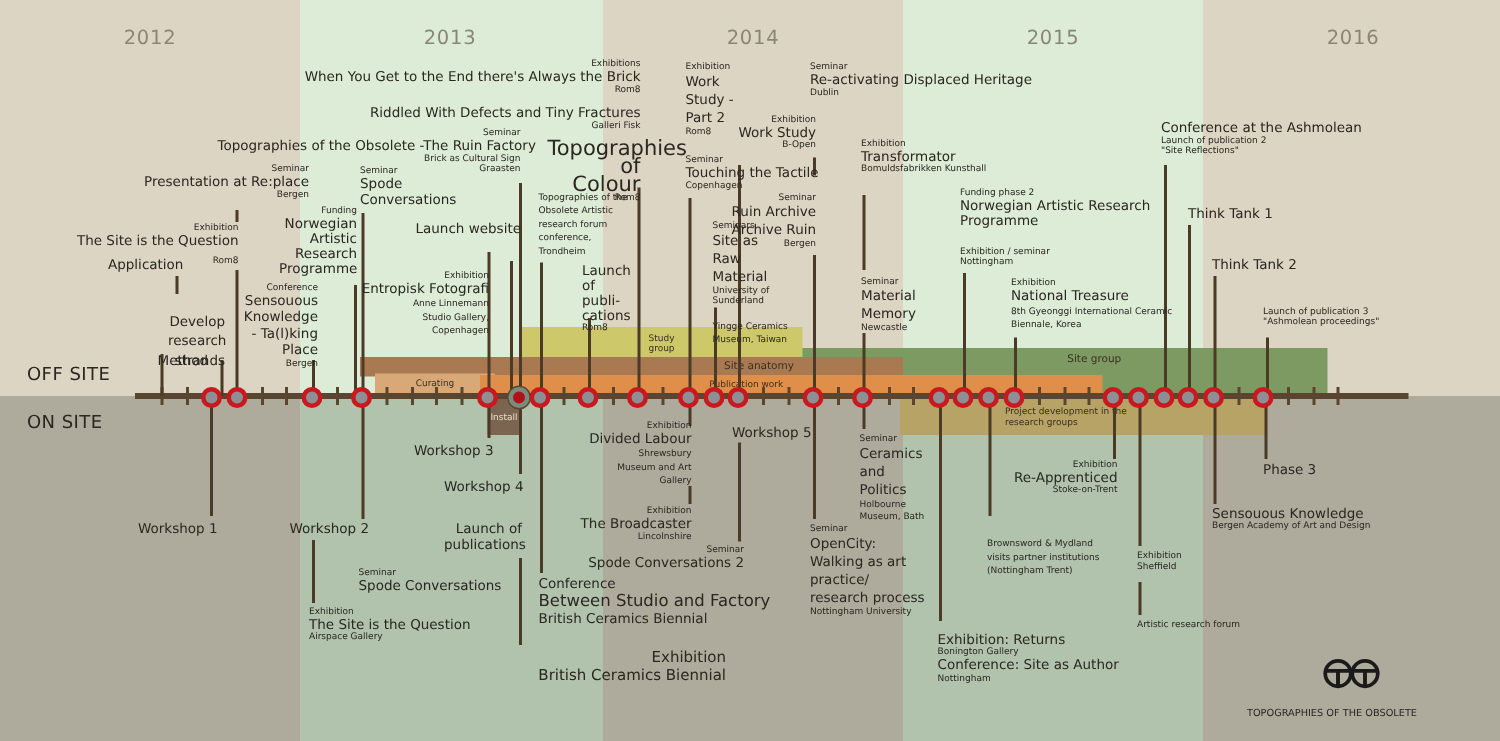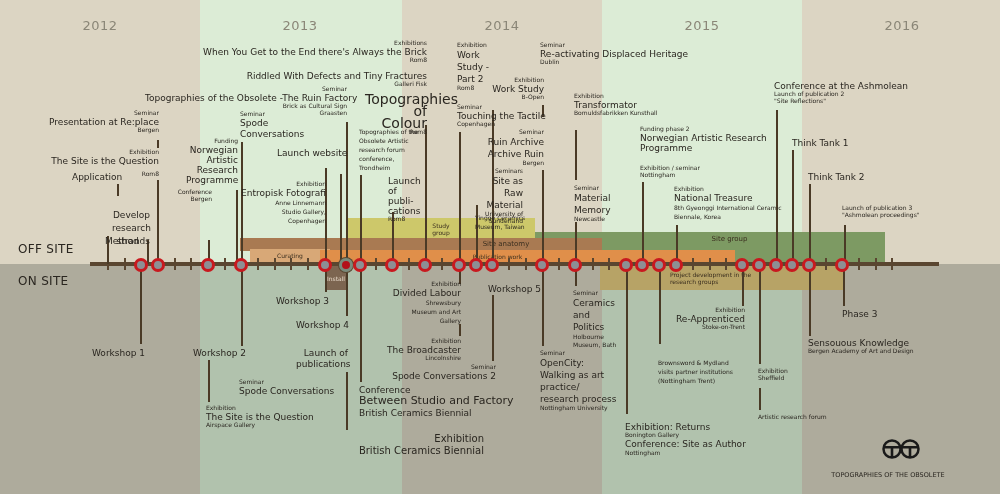--- a/index.html
+++ b/index.html
@@ -161,21 +161,21 @@
 <div class="node" style="left:642px"></div>
 <div class="node" style="left:659px"></div>
 <div class="node" style="left:676px"></div>
 <div class="node" style="left:742px"></div>
 <div class="node" style="left:759px"></div>
 <div class="node" style="left:776px"></div>
 <div class="node" style="left:792px"></div>
 <div class="node" style="left:809px"></div>
 <div class="node" style="left:842px"></div>
 
-<div class="lbl r" style="right:841px;top:110px">
+<div class="lbl r" style="right:794px;top:110px">
   <span class="k">Seminar</span>
   <span class="t">Presentation at Re:place</span>
   <span class="s">Bergen</span>
 </div>
 <div class="lbl r" style="right:841px;top:149px">
   <span class="k">Exhibition</span>
   <span class="t">The Site is the Question</span>
 </div>
 <div class="lbl" style="left:72px;top:172px">
     <span class="t">Application</span>
@@ -184,20 +184,21 @@
     <span class="s">Rom8</span>
   </div>
 <div class="lbl r" style="left:112px;top:198px;width:38px;white-space:normal;margin-top:11px;">
     <span class="t" style="line-height:13px">Develop research strands</span>
   </div>
 <div class="lbl" style="left:105px;top:236px">
     <span class="t">Method</span>
   </div>
 <div class="lbl r" style="left:162px;top:189px;width:50px;white-space:normal;">
   <span class="k">Conference</span>
+  <span class="t" style="line-height:11px">Sensouous Knowledge - Ta(l)king Place</span>
   <span class="s">Bergen</span>
 </div>
 <div class="lbl r" style="left:186px;top:138px;width:52px;white-space:normal;">
   <span class="k">Funding</span>
   <span class="t" style="line-height:10px">Norwegian Artistic Research Programme</span>
 </div>
 <div class="lbl" style="left:145px;top:93px">
     <span class="t">Topographies of the Obsolete -The Ruin Factory</span>
   </div>
 <div class="lbl" style="left:240px;top:111px;width:70px;white-space:normal;">
@@ -240,21 +241,21 @@
 <div class="lbl" style="left:457px;top:42px;width:46px;white-space:normal;">
   <span class="k">Exhibition</span>
   <span class="t" style="line-height:12px">Work Study - Part 2</span>
   <span class="s">Rom8</span>
 </div>
 <div class="lbl" style="left:457px;top:104px">
   <span class="k">Seminar</span>
   <span class="t">Touching the Tactile</span>
   <span class="s">Copenhagen</span>
 </div>
-<div class="lbl" style="left:475px;top:168px;width:48px;white-space:normal;text-align:right;">
+<div class="lbl" style="left:475px;top:148px;width:48px;white-space:normal;">
   <span class="k">Seminars</span>
   <span class="t" style="line-height:12px">Site as Raw Material</span>
   <span class="s">University of Sunderland</span>
 </div>
 <div class="lbl" style="left:475px;top:213px;width:60px;white-space:normal;">
     <span class="s" style="line-height:9px">Yingge Ceramics Museum, Taiwan</span>
   </div>
 <div class="lbl" style="left:540px;top:42px">
   <span class="k">Seminar</span>
   <span class="t">Re-activating Displaced Heritage</span>

